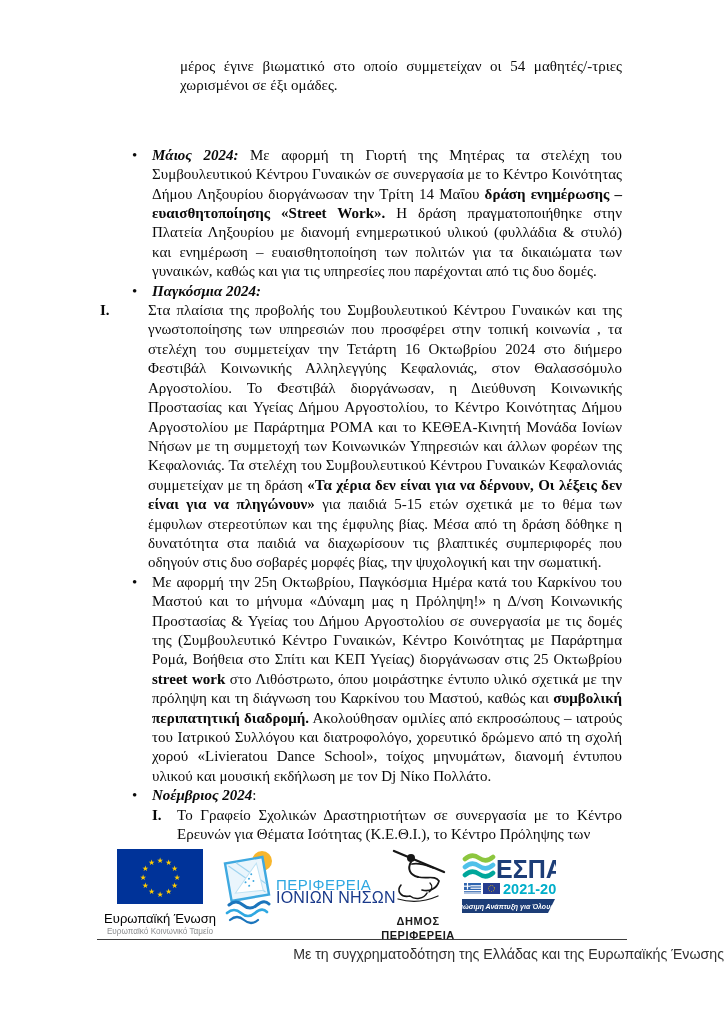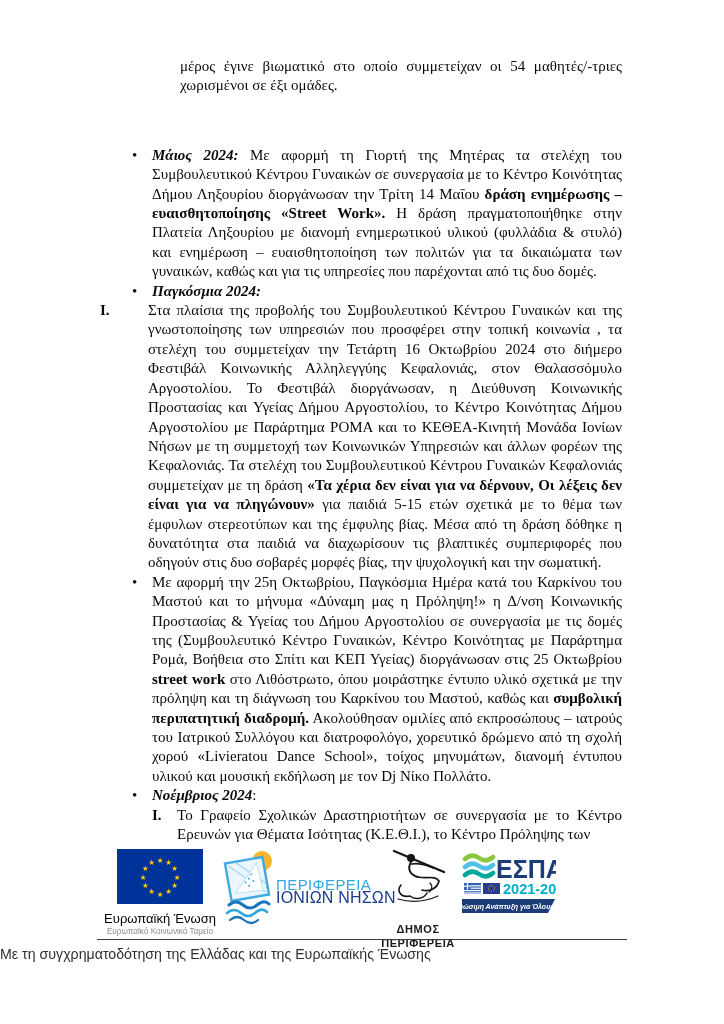--- a/index.html
+++ b/index.html
@@ -21,24 +21,24 @@
   
   .eu-block{position:absolute;left:104px;top:849px;width:112px;text-align:center;}
   .eu-block .cap1{font-family:"Liberation Sans",sans-serif;font-size:13px;color:#000000;margin-top:3px;}
   .eu-block .cap2{font-family:"Liberation Sans",sans-serif;font-size:8.2px;color:#8a8c8e;margin-top:1px;text-align:center;}
   .ionian-logo{position:absolute;left:223px;top:849px;}
   .ionian-text{position:absolute;left:276px;top:878px;font-family:"Liberation Sans",sans-serif;line-height:13px;}
   .ionian-text .l1{font-size:15px;color:#2fa8e1;letter-spacing:.4px;}
   .ionian-text .l2{font-size:16px;color:#19398a;font-weight:400;letter-spacing:.2px;}
   .argostoli-block{position:absolute;left:368px;top:847px;width:100px;text-align:center;
         font-family:"Liberation Sans",sans-serif;}
-  .argostoli-block .name{font-size:11px;font-weight:700;color:#1a1a1a;line-height:13.5px;letter-spacing:.6px;margin-top:16px;}
+  .argostoli-block .name{font-size:11px;font-weight:700;color:#1a1a1a;line-height:13.5px;letter-spacing:.6px;margin-top:8px;}
   .espa-block{position:absolute;left:462px;top:851px;}
   .hr-line{position:absolute;left:97px;top:939px;width:530px;border-top:1.4px solid #3d3d3d;height:0;}
-  .funding{position:absolute;left:0;top:946px;width:724px;text-align:left;
+  .funding{position:absolute;left:0;top:946px;width:724px;text-align:right;
         font-family:"Liberation Sans",sans-serif;font-size:14.2px;color:#303030;}
 </style>
 </head>
 <body>
 
 <div class="page">
 
   <div class="body-text">
     <p class="opening">μέρος έγινε βιωματικό στο οποίο συμμετείχαν οι 54 μαθητές/-τριες χωρισμένοι σε έξι ομάδες.</p>
 

